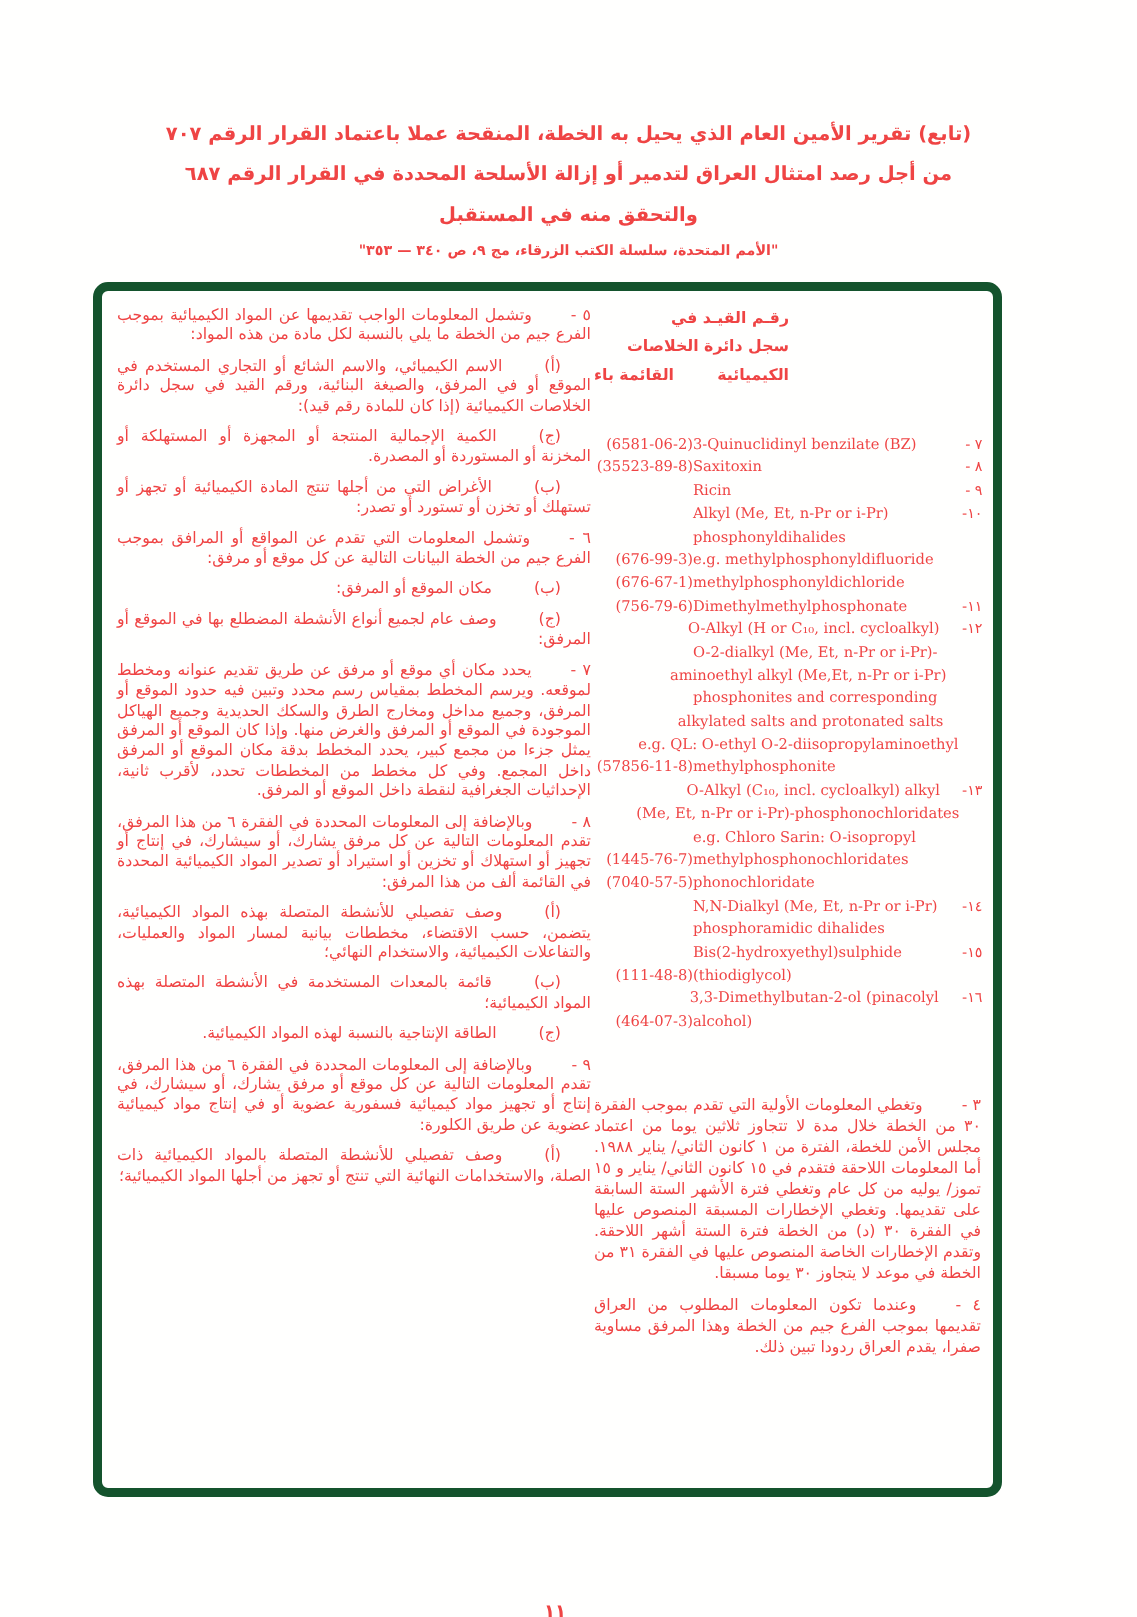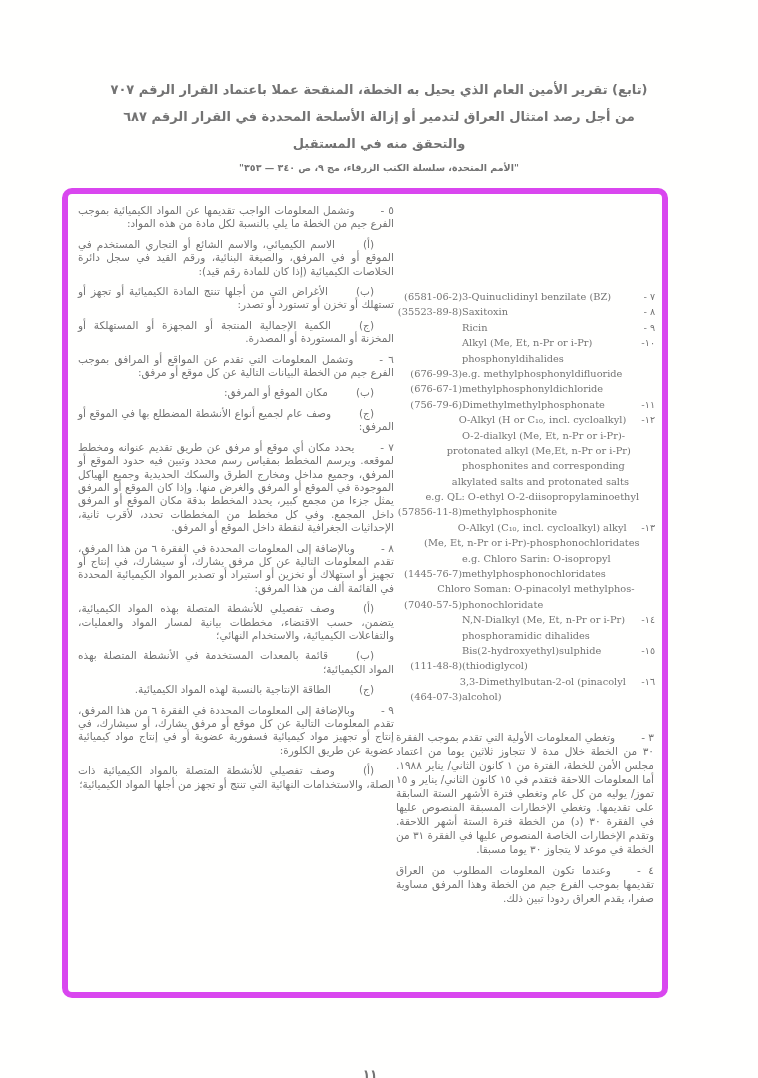--- a/index.html
+++ b/index.html
@@ -1,26 +1,26 @@
 <!DOCTYPE html>
 <html lang="ar"><head>
 <meta charset="utf-8">
 <style>
   html,body{margin:0;padding:0;background:#ffffff;}
   .page{position:relative;width:758px;height:1078px;background:#fffffe;overflow:hidden;
-        font-family:"DejaVu Sans",sans-serif;color:#737373;}
+        font-family:"DejaVu Sans",sans-serif;color:#ef4444;}
 
   
   .doc-header{position:absolute;top:76px;left:40px;width:678px;direction:rtl;text-align:center;}
   .doc-header .h-line{font-size:13px;font-weight:bold;line-height:27px;}
   .doc-header .h-note{font-size:9.5px;font-weight:bold;line-height:20px;margin-top:1px;}
 
   
   .green-box{position:absolute;left:62px;top:188px;width:594px;height:798px;
-             border:6px solid #d946ef;border-radius:10px;background:#fffffe;}
+             border:6px solid #14532d;border-radius:10px;background:#fffffe;}
 
   
   .col-left{position:absolute;left:10px;top:10px;width:316px;direction:rtl;
             font-size:10.5px;line-height:13.4px;text-align:justify;}
   .para{margin-bottom:7px;}
   .para .marker{margin-left:26px;white-space:nowrap;}
   .para.sub .marker{margin-right:20px;margin-left:28px;}
 
   
   .col-right{position:absolute;left:316px;top:0;width:276px;height:100%;}
@@ -54,36 +54,44 @@
     <div class="h-line">من أجل رصد امتثال العراق لتدمير أو إزالة الأسلحة المحددة في القرار الرقم ٦٨٧</div>
     <div class="h-line">والتحقق منه في المستقبل</div>
     <div class="h-note">"الأمم المتحدة، سلسلة الكتب الزرقاء، مج ٩، ص ٣٤٠ — ٣٥٣"</div>
   </div>
 
   <div class="green-box">
 
     <div class="col-left" id="left-col">
         <div class="para"><span class="marker">٥ -</span><span>وتشمل المعلومات الواجب تقديمها عن المواد الكيميائية بموجب الفرع جيم من الخطة ما يلي بالنسبة لكل مادة من هذه المواد:</span></div>
         <div class="para sub"><span class="marker">(أ)</span><span>الاسم الكيميائي، والاسم الشائع أو التجاري المستخدم في الموقع أو في المرفق، والصيغة البنائية، ورقم القيد في سجل دائرة الخلاصات الكيميائية (إذا كان للمادة رقم قيد):</span></div>
+        <div class="para sub"><span class="marker">(ج)</span><span>الكمية الإجمالية المنتجة أو المجهزة أو المستهلكة أو المخزنة أو المستوردة أو المصدرة.</span></div>
         <div class="para sub"><span class="marker">(ب)</span><span>الأغراض التي من أجلها تنتج المادة الكيميائية أو تجهز أو تستهلك أو تخزن أو تستورد أو تصدر:</span></div>
-        <div class="para sub"><span class="marker">(ج)</span><span>الكمية الإجمالية المنتجة أو المجهزة أو المستهلكة أو المخزنة أو المستوردة أو المصدرة.</span></div>
         <div class="para"><span class="marker">٦ -</span><span>وتشمل المعلومات التي تقدم عن المواقع أو المرافق بموجب الفرع جيم من الخطة البيانات التالية عن كل موقع أو مرفق:</span></div>
         <div class="para sub"><span class="marker">(ب)</span><span>مكان الموقع أو المرفق:</span></div>
         <div class="para sub"><span class="marker">(ج)</span><span>وصف عام لجميع أنواع الأنشطة المضطلع بها في الموقع أو المرفق:</span></div>
         <div class="para"><span class="marker">٧ -</span><span>يحدد مكان أي موقع أو مرفق عن طريق تقديم عنوانه ومخطط لموقعه. ويرسم المخطط بمقياس رسم محدد وتبين فيه حدود الموقع أو المرفق، وجميع مداخل ومخارج الطرق والسكك الحديدية وجميع الهياكل الموجودة في الموقع أو المرفق والغرض منها. وإذا كان الموقع أو المرفق يمثل جزءا من مجمع كبير، يحدد المخطط بدقة مكان الموقع أو المرفق داخل المجمع. وفي كل مخطط من المخططات تحدد، لأقرب ثانية، الإحداثيات الجغرافية لنقطة داخل الموقع أو المرفق.</span></div>
         <div class="para"><span class="marker">٨ -</span><span>وبالإضافة إلى المعلومات المحددة في الفقرة ٦ من هذا المرفق، تقدم المعلومات التالية عن كل مرفق يشارك، أو سيشارك، في إنتاج أو تجهيز أو استهلاك أو تخزين أو استيراد أو تصدير المواد الكيميائية المحددة في القائمة ألف من هذا المرفق:</span></div>
         <div class="para sub"><span class="marker">(أ)</span><span>وصف تفصيلي للأنشطة المتصلة بهذه المواد الكيميائية، يتضمن، حسب الاقتضاء، مخططات بيانية لمسار المواد والعمليات، والتفاعلات الكيميائية، والاستخدام النهائي؛</span></div>
         <div class="para sub"><span class="marker">(ب)</span><span>قائمة بالمعدات المستخدمة في الأنشطة المتصلة بهذه المواد الكيميائية؛</span></div>
         <div class="para sub"><span class="marker">(ج)</span><span>الطاقة الإنتاجية بالنسبة لهذه المواد الكيميائية.</span></div>
         <div class="para"><span class="marker">٩ -</span><span>وبالإضافة إلى المعلومات المحددة في الفقرة ٦ من هذا المرفق، تقدم المعلومات التالية عن كل موقع أو مرفق يشارك، أو سيشارك، في إنتاج أو تجهيز مواد كيميائية فسفورية عضوية أو في إنتاج مواد كيميائية عضوية عن طريق الكلورة:</span></div>
         <div class="para sub"><span class="marker">(أ)</span><span>وصف تفصيلي للأنشطة المتصلة بالمواد الكيميائية ذات الصلة، والاستخدامات النهائية التي تنتج أو تجهز من أجلها المواد الكيميائية؛</span></div>
       </div>
 
     <div class="col-right">
 
+      <div class="tbl-header">
+        <div>رقـم القيـد في</div>
+        <div>سجل دائرة الخلاصات</div>
+        <div class="hdr-line3">
+          <span>الكيميائية</span>
+          <span>القائمة باء</span>
+        </div>
+      </div>
 
       <div class="chem-list" id="chem-list">
           <div class="chem-row">
             <span class="chem-cas">(6581-06-2)</span>
             <span class="chem-name">3-Quinuclidinyl benzilate (BZ)</span>
             <span class="chem-num">- ٧</span>
           </div>
           <div class="chem-row">
             <span class="chem-cas">(35523-89-8)</span>
             <span class="chem-name">Saxitoxin</span>
@@ -124,21 +132,21 @@
             <span class="chem-name">O-Alkyl (H or C₁₀, incl. cycloalkyl)</span>
             <span class="chem-num">-١٢</span>
           </div>
           <div class="chem-row">
             <span class="chem-cas"></span>
             <span class="chem-name">O-2-dialkyl (Me, Et, n-Pr or i-Pr)-</span>
             <span class="chem-num"></span>
           </div>
           <div class="chem-row">
             <span class="chem-cas"></span>
-            <span class="chem-name">protonated alkyl (Me,Et, n-Pr or i-Pr)</span>
+            <span class="chem-name">aminoethyl alkyl (Me,Et, n-Pr or i-Pr)</span>
             <span class="chem-num"></span>
           </div>
           <div class="chem-row">
             <span class="chem-cas"></span>
             <span class="chem-name">phosphonites and corresponding</span>
             <span class="chem-num"></span>
           </div>
           <div class="chem-row">
             <span class="chem-cas"></span>
             <span class="chem-name">alkylated salts and protonated salts</span>
@@ -165,25 +173,20 @@
             <span class="chem-num"></span>
           </div>
           <div class="chem-row">
             <span class="chem-cas"></span>
             <span class="chem-name">e.g. Chloro Sarin: O-isopropyl</span>
             <span class="chem-num"></span>
           </div>
           <div class="chem-row">
             <span class="chem-cas">(1445-76-7)</span>
             <span class="chem-name">methylphosphonochloridates</span>
-            <span class="chem-num"></span>
-          </div>
-          <div class="chem-row">
-            <span class="chem-cas"></span>
-            <span class="chem-name">Chloro Soman: O-pinacolyl methylphos-</span>
             <span class="chem-num"></span>
           </div>
           <div class="chem-row">
             <span class="chem-cas">(7040-57-5)</span>
             <span class="chem-name">phonochloridate</span>
             <span class="chem-num"></span>
           </div>
           <div class="chem-row">
             <span class="chem-cas"></span>
             <span class="chem-name">N,N-Dialkyl (Me, Et, n-Pr or i-Pr)</span>

